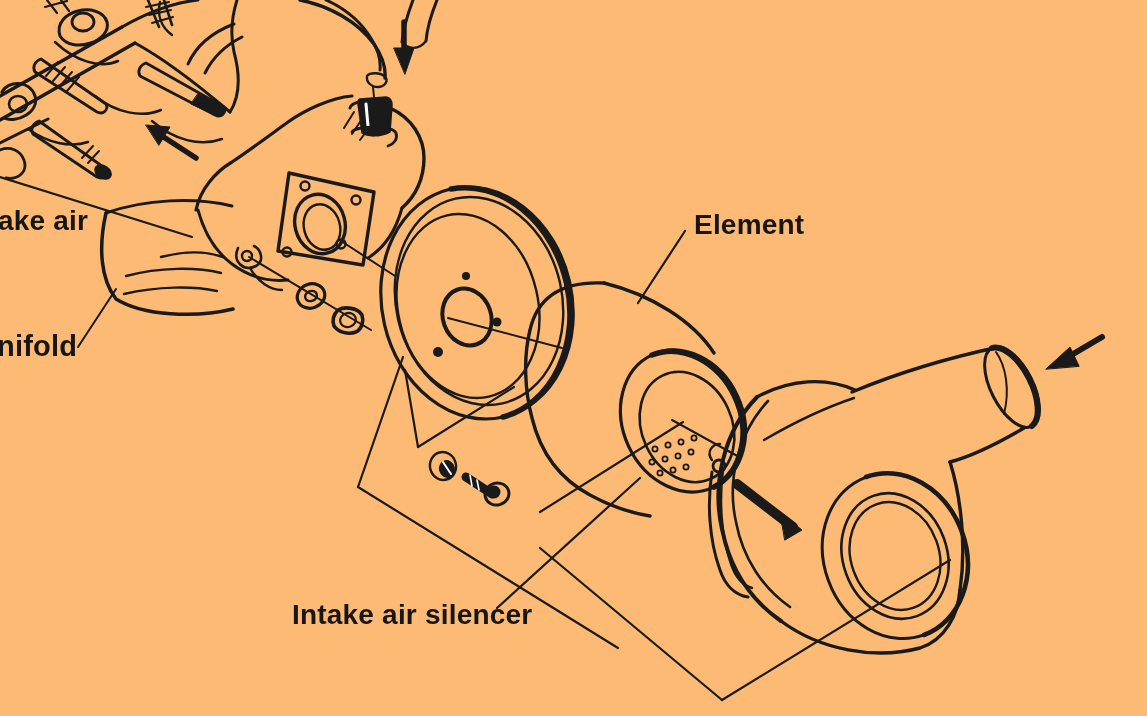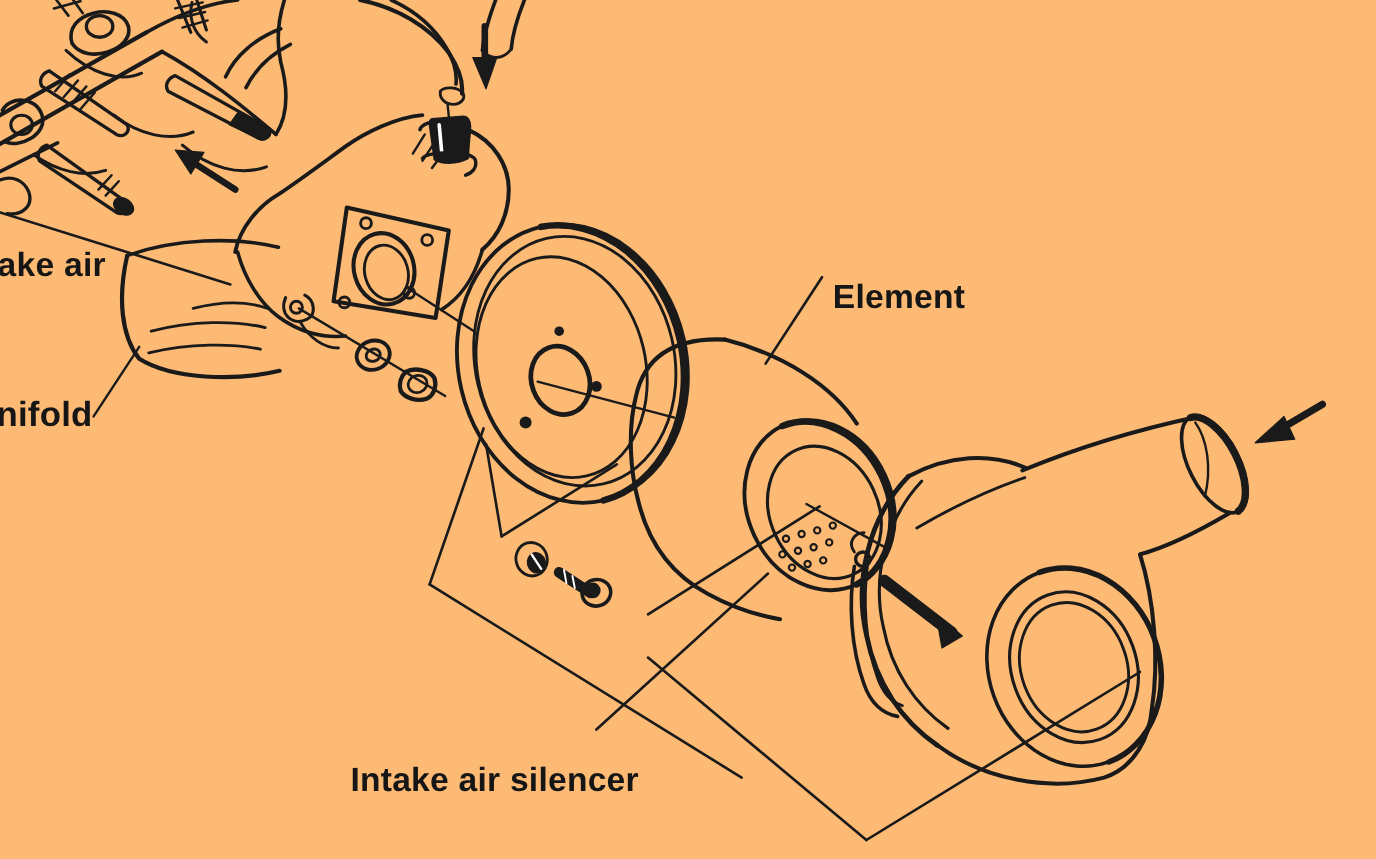--- a/index.html
+++ b/index.html
@@ -233,18 +233,18 @@
       <path d="M685,231 L638,303"></path>
     </g>
 
   </g>
 </svg>
 
 <div class="lbl" style="left:-2px;top:206px;">ake air</div>
 
 <div class="lbl" style="left:-3px;top:331px;font-size:29px;">nifold</div>
 
-<div class="lbl" style="left:694px;top:210px;margin-top:23px;">Element</div>
-
-
-<div class="lbl" style="left:292px;top:635px;">Intake air silencer</div>
+<div class="lbl" style="left:694px;top:210px;">Element</div>
+
+
+<div class="lbl" style="left:292px;top:600px;">Intake air silencer</div>
 
 </div>
 
 </body></html>

